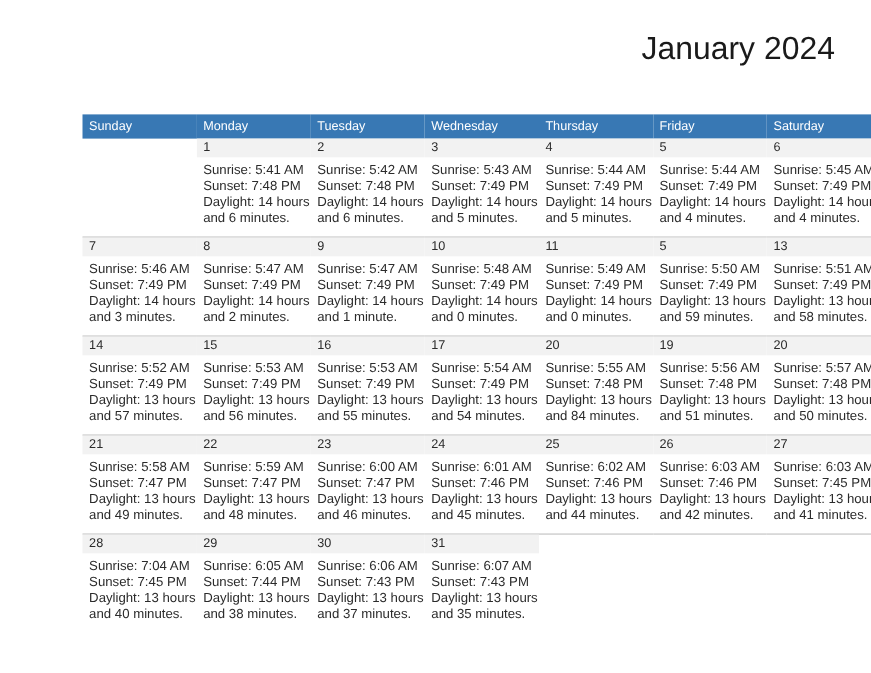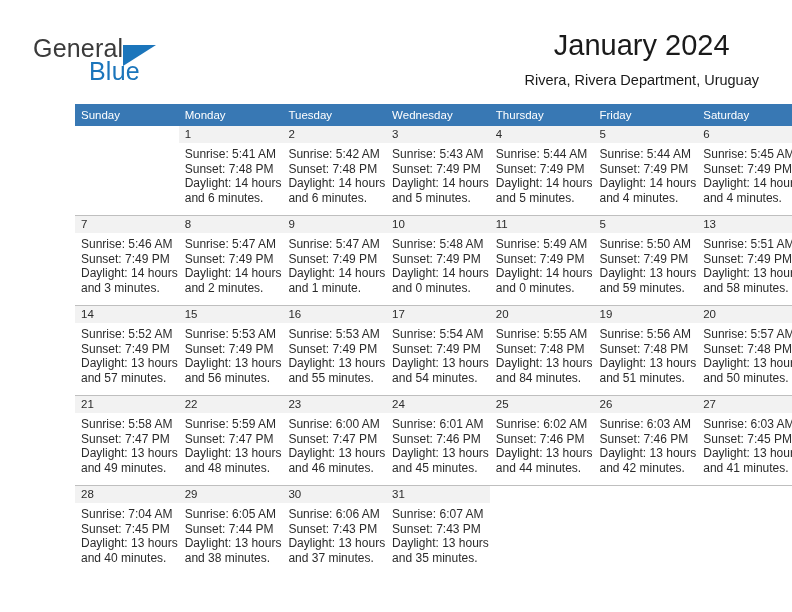--- a/index.html
+++ b/index.html
@@ -60,21 +60,21 @@
     top: 11px;
     width: 0;
     height: 0;
     border-left: 33px solid #1b75bb;
     border-bottom: 21px solid transparent;
   }
   .title-block {
     position: absolute;
     right: 33px;
     top: 28px;
-    text-align: center;
+    text-align: right;
   }
   .cal-title {
     font-size: 29px;
     color: #1a1a1a;
     line-height: 34px;
     white-space: nowrap;
   }
   .cal-subtitle {
     font-size: 14.5px;
     color: #1a1a1a;
@@ -141,29 +141,23 @@
     white-space: nowrap;
   }
 </style>
 </head>
 <body>
 
 <div class="page">
 
   <div class="header">
 
-    <div class="logo">
-      <span class="logo-general">General</span>
-      <span class="logo-triangle"></span>
-      <span class="logo-blue">Blue</span>
-    </div>
 
     <div class="title-block">
       <div class="cal-title">January 2024</div>
-      <div class="cal-subtitle">Rivera, Rivera Department, Uruguay</div>
     </div>
 
   </div>
 
   <table class="calendar">
     <colgroup>
       <col>
         <col>
         <col>
         <col>

